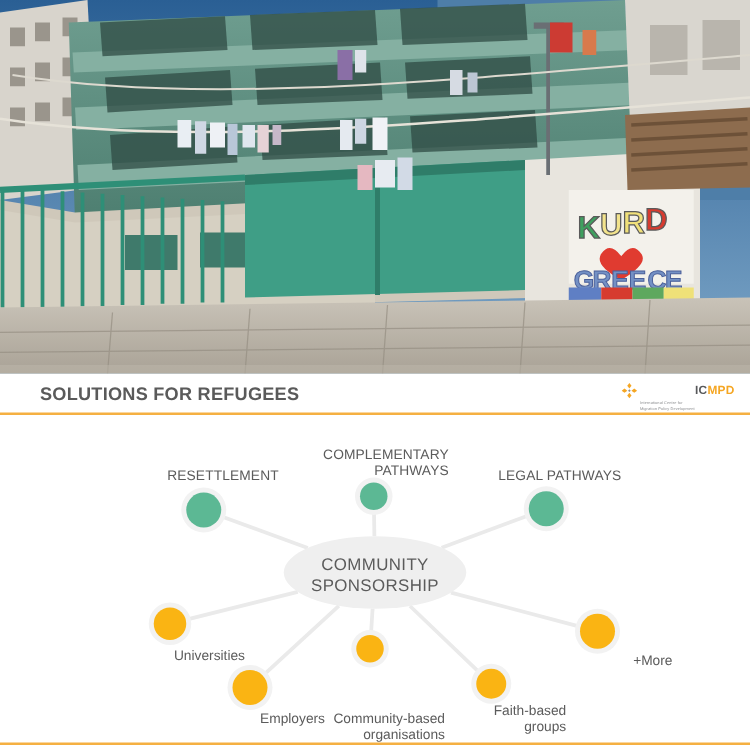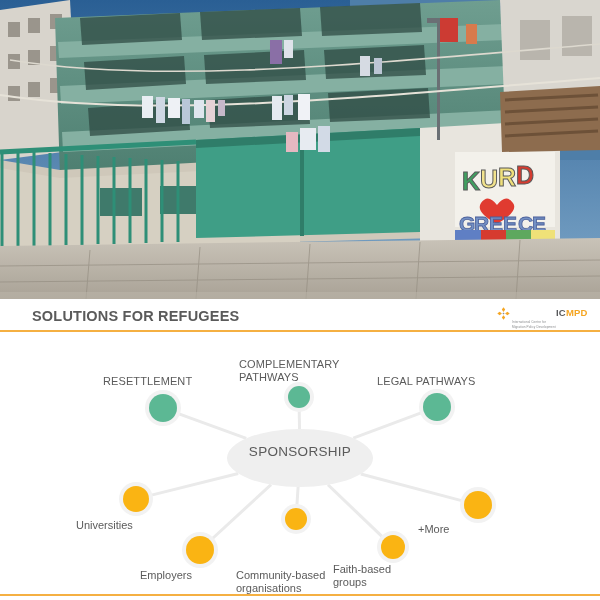--- a/index.html
+++ b/index.html
@@ -36,21 +36,21 @@
   .logo-word .ic{color:#58595b;}
   .logo-word .mpd{color:#f5a623;}
   .logo-sub{font-size:3.1px;color:#8a8c8e;line-height:4.2px;margin-left:15px;margin-top:1px;
             letter-spacing:.1px;white-space:nowrap;}
 
   
   .diagram{position:absolute;left:0;top:359px;width:600px;height:235px;}
   .diagram svg{position:absolute;left:0;top:0;width:600px;height:235px;}
 
   .node-label{
-    position:absolute;color:#5b5b5b;text-align:left;
+    position:absolute;color:#5b5b5b;text-align:right;
     line-height:12.5px;white-space:pre-line;
   }
   .lbl-caps{font-size:11px;letter-spacing:.1px;text-transform:uppercase;}
   .lbl-low{font-size:11px;}
 
   .center-text{
     position:absolute;color:#5b5b5b;text-align:center;font-size:13.5px;
     line-height:17px;letter-spacing:.3px;text-transform:uppercase;
     left:227px;top:443px;width:146px;
   }
@@ -275,20 +275,21 @@
           <circle cx="296" cy="160" r="11" fill="#fab413"></circle>
           <circle cx="393" cy="188" r="16" fill="#f2f2f2"></circle>
           <circle cx="393" cy="188" r="12" fill="#fab413"></circle>
           <circle cx="478" cy="146" r="18" fill="#f2f2f2"></circle>
           <circle cx="478" cy="146" r="14" fill="#fab413"></circle>
         </g>
     </svg>
   </div>
 
   <div class="center-text">
+    <div>COMMUNITY</div>
     <div>SPONSORSHIP</div>
   </div>
 
   <div id="labels">
       <div class="node-label lbl-caps" style="left: 103px; top: 375px; width: 120px;">RESETTLEMENT</div>
       <div class="node-label lbl-caps" style="left: 239px; top: 358px; width: 120px;">COMPLEMENTARY
 PATHWAYS</div>
       <div class="node-label lbl-caps" style="left: 377px; top: 375px; width: 120px;">LEGAL PATHWAYS</div>
       <div class="node-label lbl-low" style="left: 76px; top: 519px; width: 120px;">Universities</div>
       <div class="node-label lbl-low" style="left: 140px; top: 569px; width: 120px;">Employers</div>

